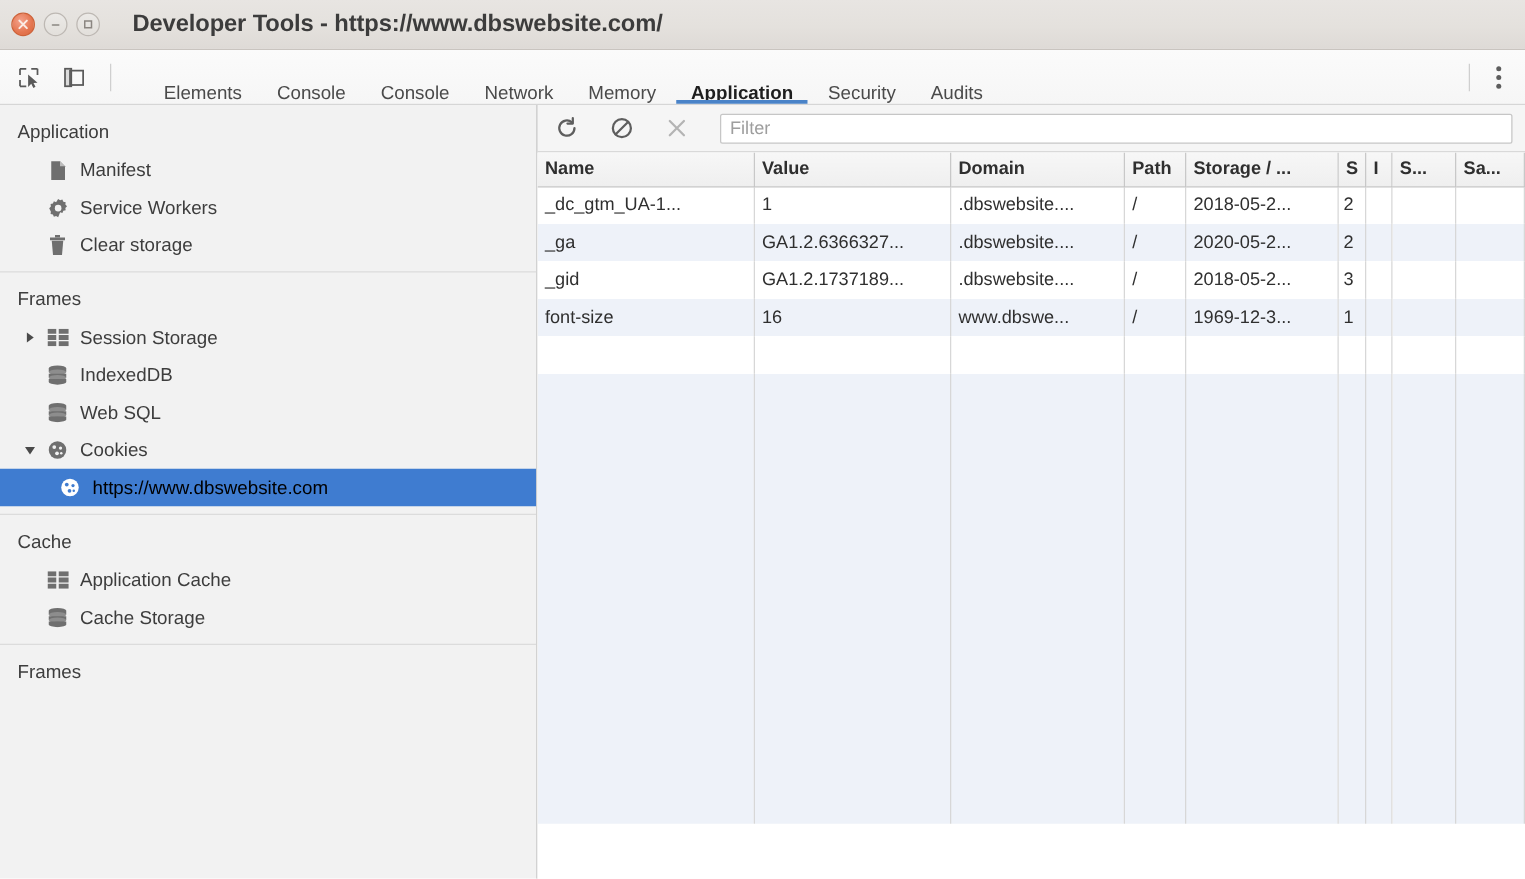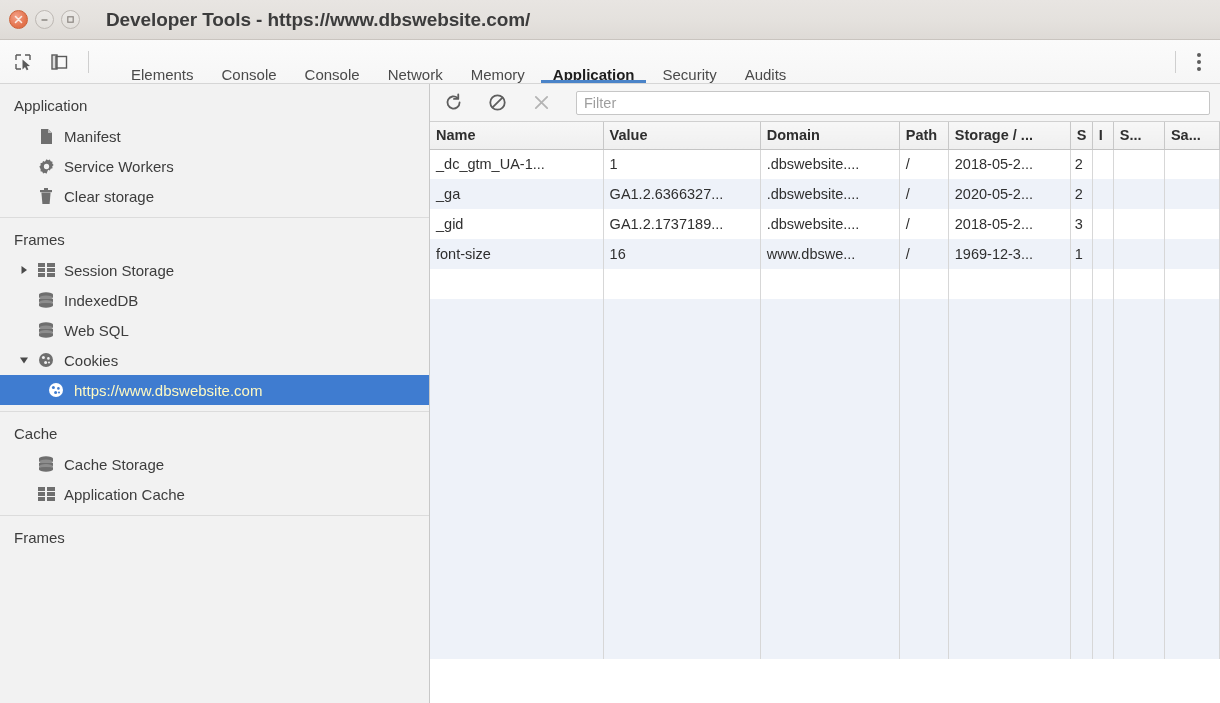--- a/index.html
+++ b/index.html
@@ -139,21 +139,21 @@
     padding-left: 14px;
     font-size: 15px;
     color: #3d3d3d;
     cursor: default;
     box-sizing: border-box;
   }
   .sb-item.indent1 { padding-left: 36px; }
   .sb-item.indent2 { padding-left: 46px; }
   .sb-item.selected {
     background: #3f7cd0;
-    color: #fef9c3;
+    color: #000000;
   }
   .sb-arrow {
     width: 14px; flex: 0 0 14px;
     margin-left: -19px; margin-right: 5px;
     display: flex; align-items: center; justify-content: center;
     color: #3d3d3d;
   }
   .sb-arrow svg { display:block; }
   .sb-ic {
     width: 20px; flex: 0 0 20px;
@@ -433,44 +433,44 @@
           <span class="sb-label">https://www.dbswebsite.com</span>
         </div>
       </div>
 
       <div class="sb-divider"></div>
 
       <div class="sb-section">
         <div class="sb-title">Cache</div>
         <div class="sb-item indent1">
           <span class="sb-ic">
+            <svg width="17" height="14" viewBox="0 0 17 14">
+                <rect x="0" y="0" width="7" height="4" fill="#6f6f6f"></rect>
+                <rect x="9" y="0" width="8" height="4" fill="#6f6f6f"></rect>
+                <rect x="0" y="5" width="7" height="4" fill="#6f6f6f"></rect>
+                <rect x="9" y="5" width="8" height="4" fill="#6f6f6f"></rect>
+                <rect x="0" y="10" width="7" height="4" fill="#6f6f6f"></rect>
+                <rect x="9" y="10" width="8" height="4" fill="#6f6f6f"></rect>
+              </svg>
+          </span>
+          <span class="sb-label">Application Cache</span>
+        </div>
+        <div class="sb-item indent1">
+          <span class="sb-ic">
             <svg width="16" height="16" viewBox="0 0 16 16">
                 <ellipse cx="8" cy="2.6" rx="7" ry="2.3" fill="#6f6f6f"></ellipse>
                 <rect x="1" y="2.6" width="14" height="3" fill="#6f6f6f"></rect>
                 <ellipse cx="8" cy="5.8" rx="7" ry="2.2" fill="#8d8d8d"></ellipse>
                 <rect x="1" y="7" width="14" height="3" fill="#6f6f6f"></rect>
                 <ellipse cx="8" cy="10.2" rx="7" ry="2.2" fill="#8d8d8d"></ellipse>
                 <rect x="1" y="11.2" width="14" height="2.4" fill="#6f6f6f"></rect>
                 <ellipse cx="8" cy="13.5" rx="7" ry="2.2" fill="#6f6f6f"></ellipse>
               </svg>
           </span>
           <span class="sb-label">Cache Storage</span>
-        </div>
-        <div class="sb-item indent1">
-          <span class="sb-ic">
-            <svg width="17" height="14" viewBox="0 0 17 14">
-                <rect x="0" y="0" width="7" height="4" fill="#6f6f6f"></rect>
-                <rect x="9" y="0" width="8" height="4" fill="#6f6f6f"></rect>
-                <rect x="0" y="5" width="7" height="4" fill="#6f6f6f"></rect>
-                <rect x="9" y="5" width="8" height="4" fill="#6f6f6f"></rect>
-                <rect x="0" y="10" width="7" height="4" fill="#6f6f6f"></rect>
-                <rect x="9" y="10" width="8" height="4" fill="#6f6f6f"></rect>
-              </svg>
-          </span>
-          <span class="sb-label">Application Cache</span>
         </div>
       </div>
 
       <div class="sb-divider"></div>
 
       <div class="sb-section">
         <div class="sb-title">Frames</div>
       </div>
     </div>
 

